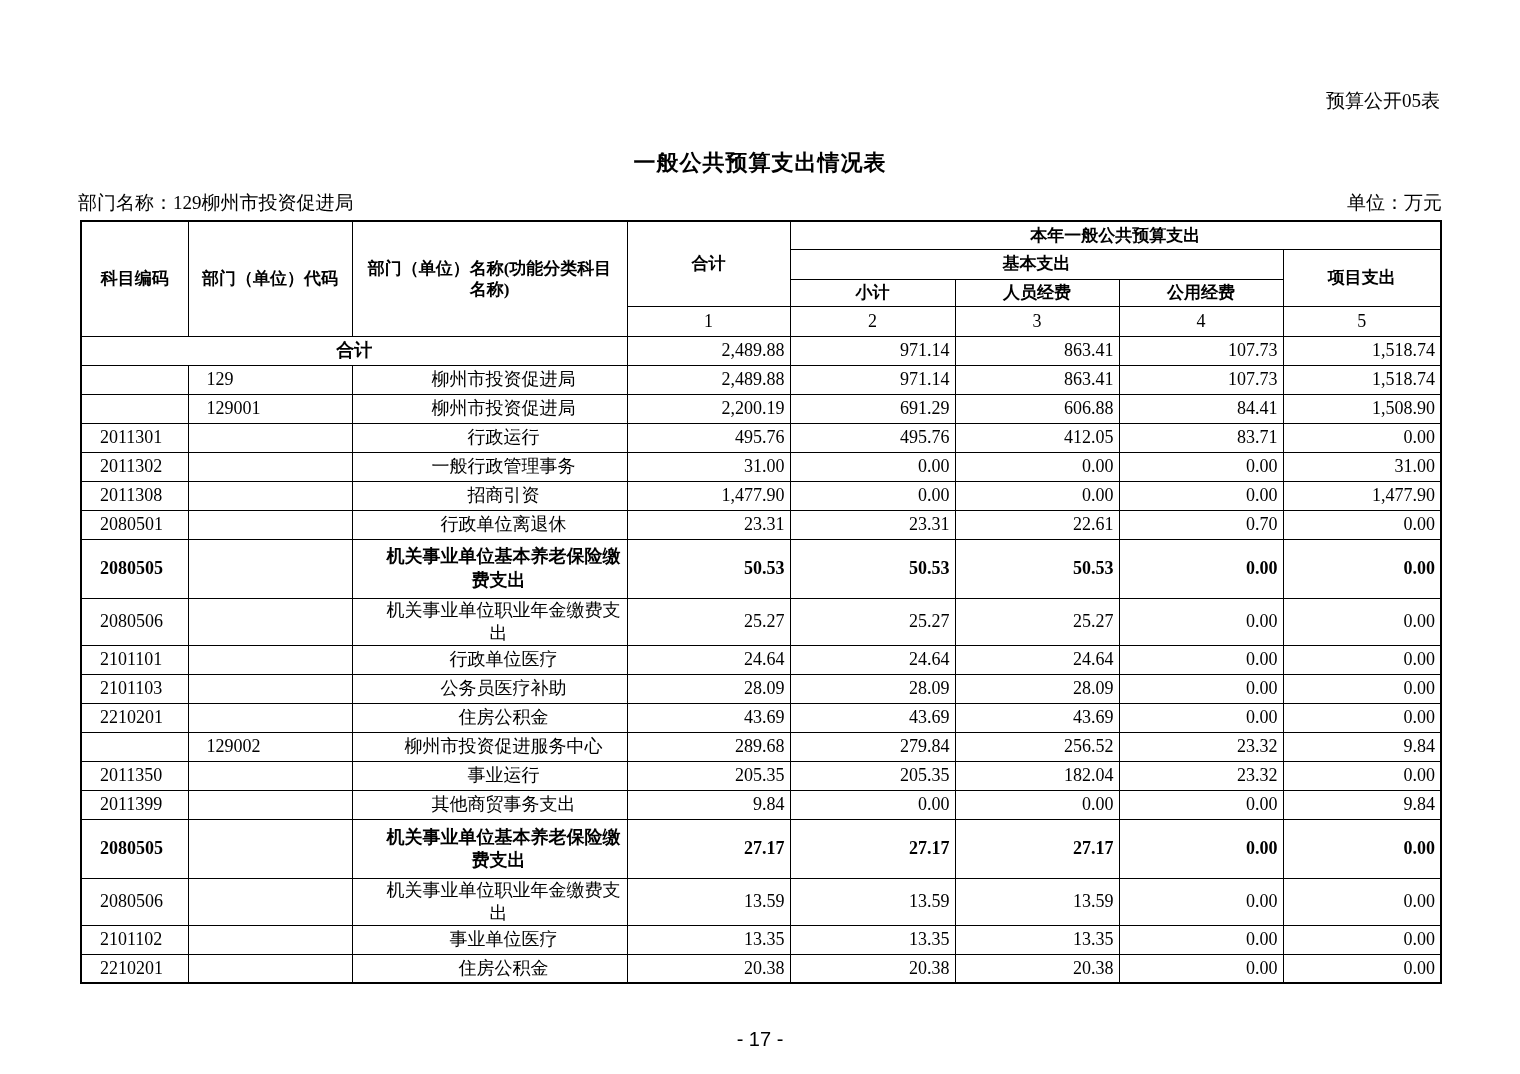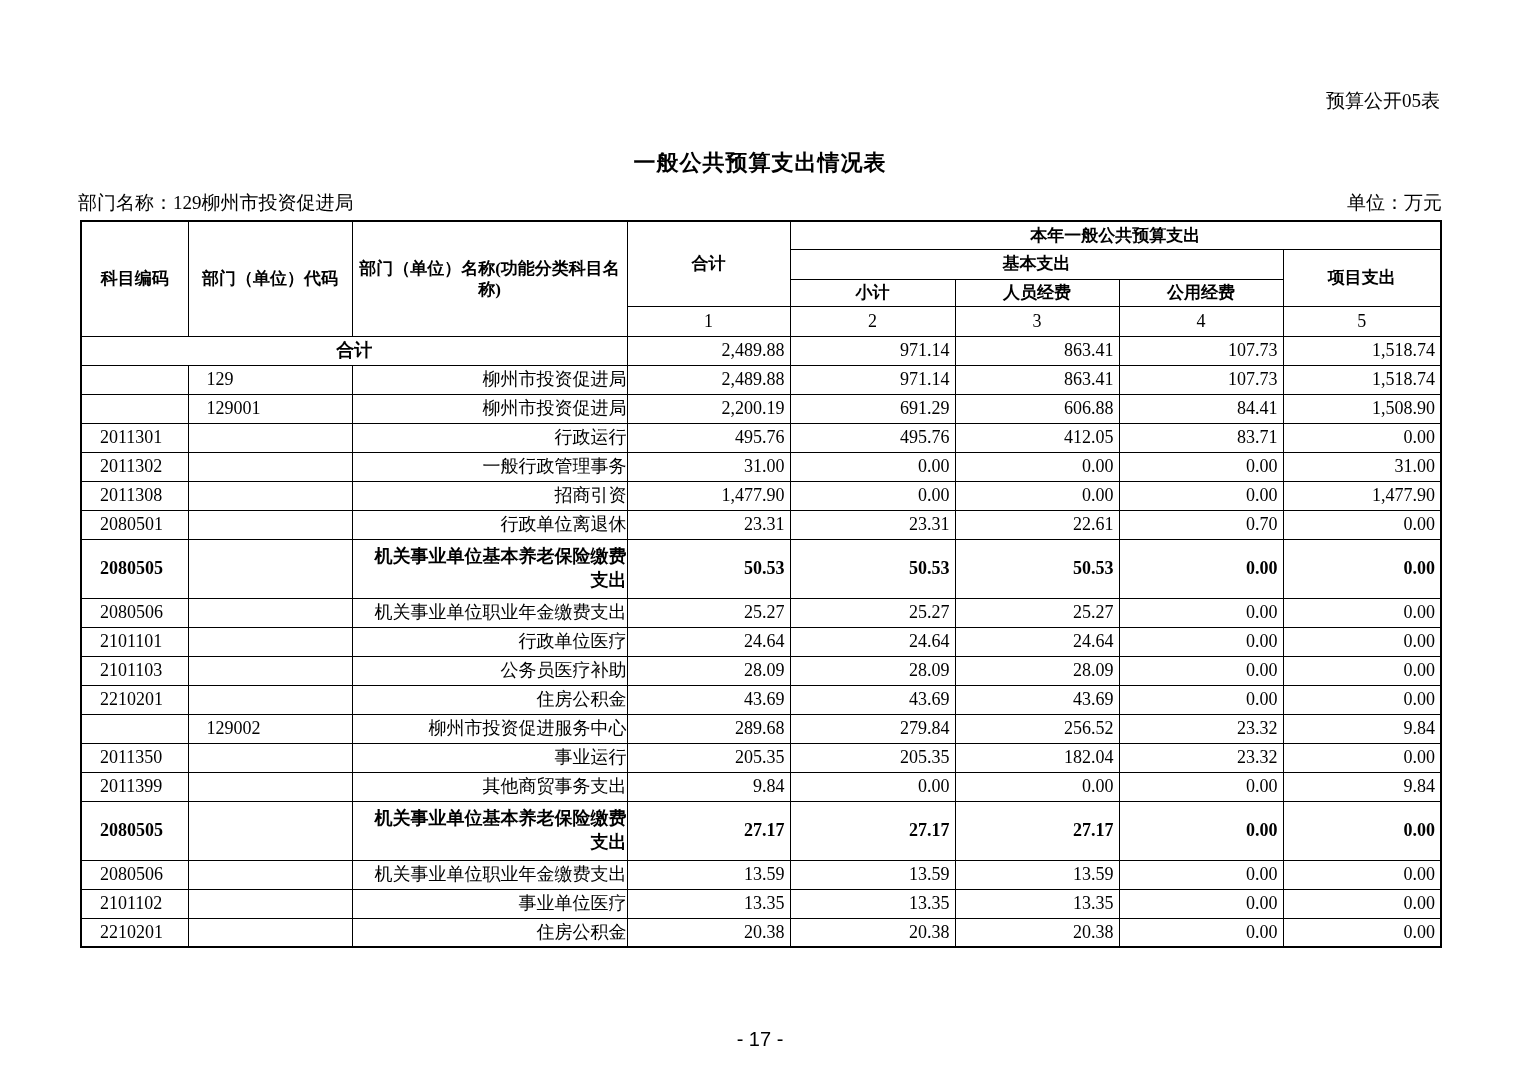--- a/index.html
+++ b/index.html
@@ -15,30 +15,30 @@
   table.budget { position:absolute; top:220px; left:80px; width:1360px;
                  border-collapse:collapse; table-layout:fixed;
                  border:2px solid #000; }
   table.budget th, table.budget td { border:1px solid #000; overflow:hidden; }
 
   
   col.c1{width:107px;} col.c2{width:164px;} col.c3{width:275px;} col.c4{width:163px;}
   col.c5{width:165px;} col.c6{width:164px;} col.c7{width:164px;} col.c8{width:158px;}
 
   thead th { font-size:17px; font-weight:bold; text-align:center; vertical-align:middle;
-             line-height:1.25; padding:1px 2px; }
+             line-height:1.25; padding:1px 10px; }
   tr.h1 { height:28px; } tr.h2 { height:30px; } tr.h3 { height:27px; }
   tr.h4 { height:30px; }
   tr.h4 td { font-size:18px; font-weight:normal; text-align:center; vertical-align:middle; }
 
   tbody tr { height:29px; }
   tbody tr.tall { height:59px;font-weight:bold; }
   tbody td { font-size:18px; vertical-align:middle; line-height:1.28; }
   td.code { text-align:left; padding-left:18px; }
-  td.name { text-align:right; padding-left:2px; text-indent:10px; }
+  td.name { text-align:center; padding-left:18px; text-indent:10px; }
   td.num  { text-align:right; padding-right:5px; }
   td.total-label { text-align:center; font-weight:bold; font-size:18px; }
 
   .page-footer { position:absolute; top:1028px; left:0; width:100%; text-align:center;
                  font-family:"Liberation Sans","DejaVu Sans",sans-serif; font-size:20px; }
 </style>
 </head>
 <body>
 
 <div class="doc-label">预算公开05表</div>

